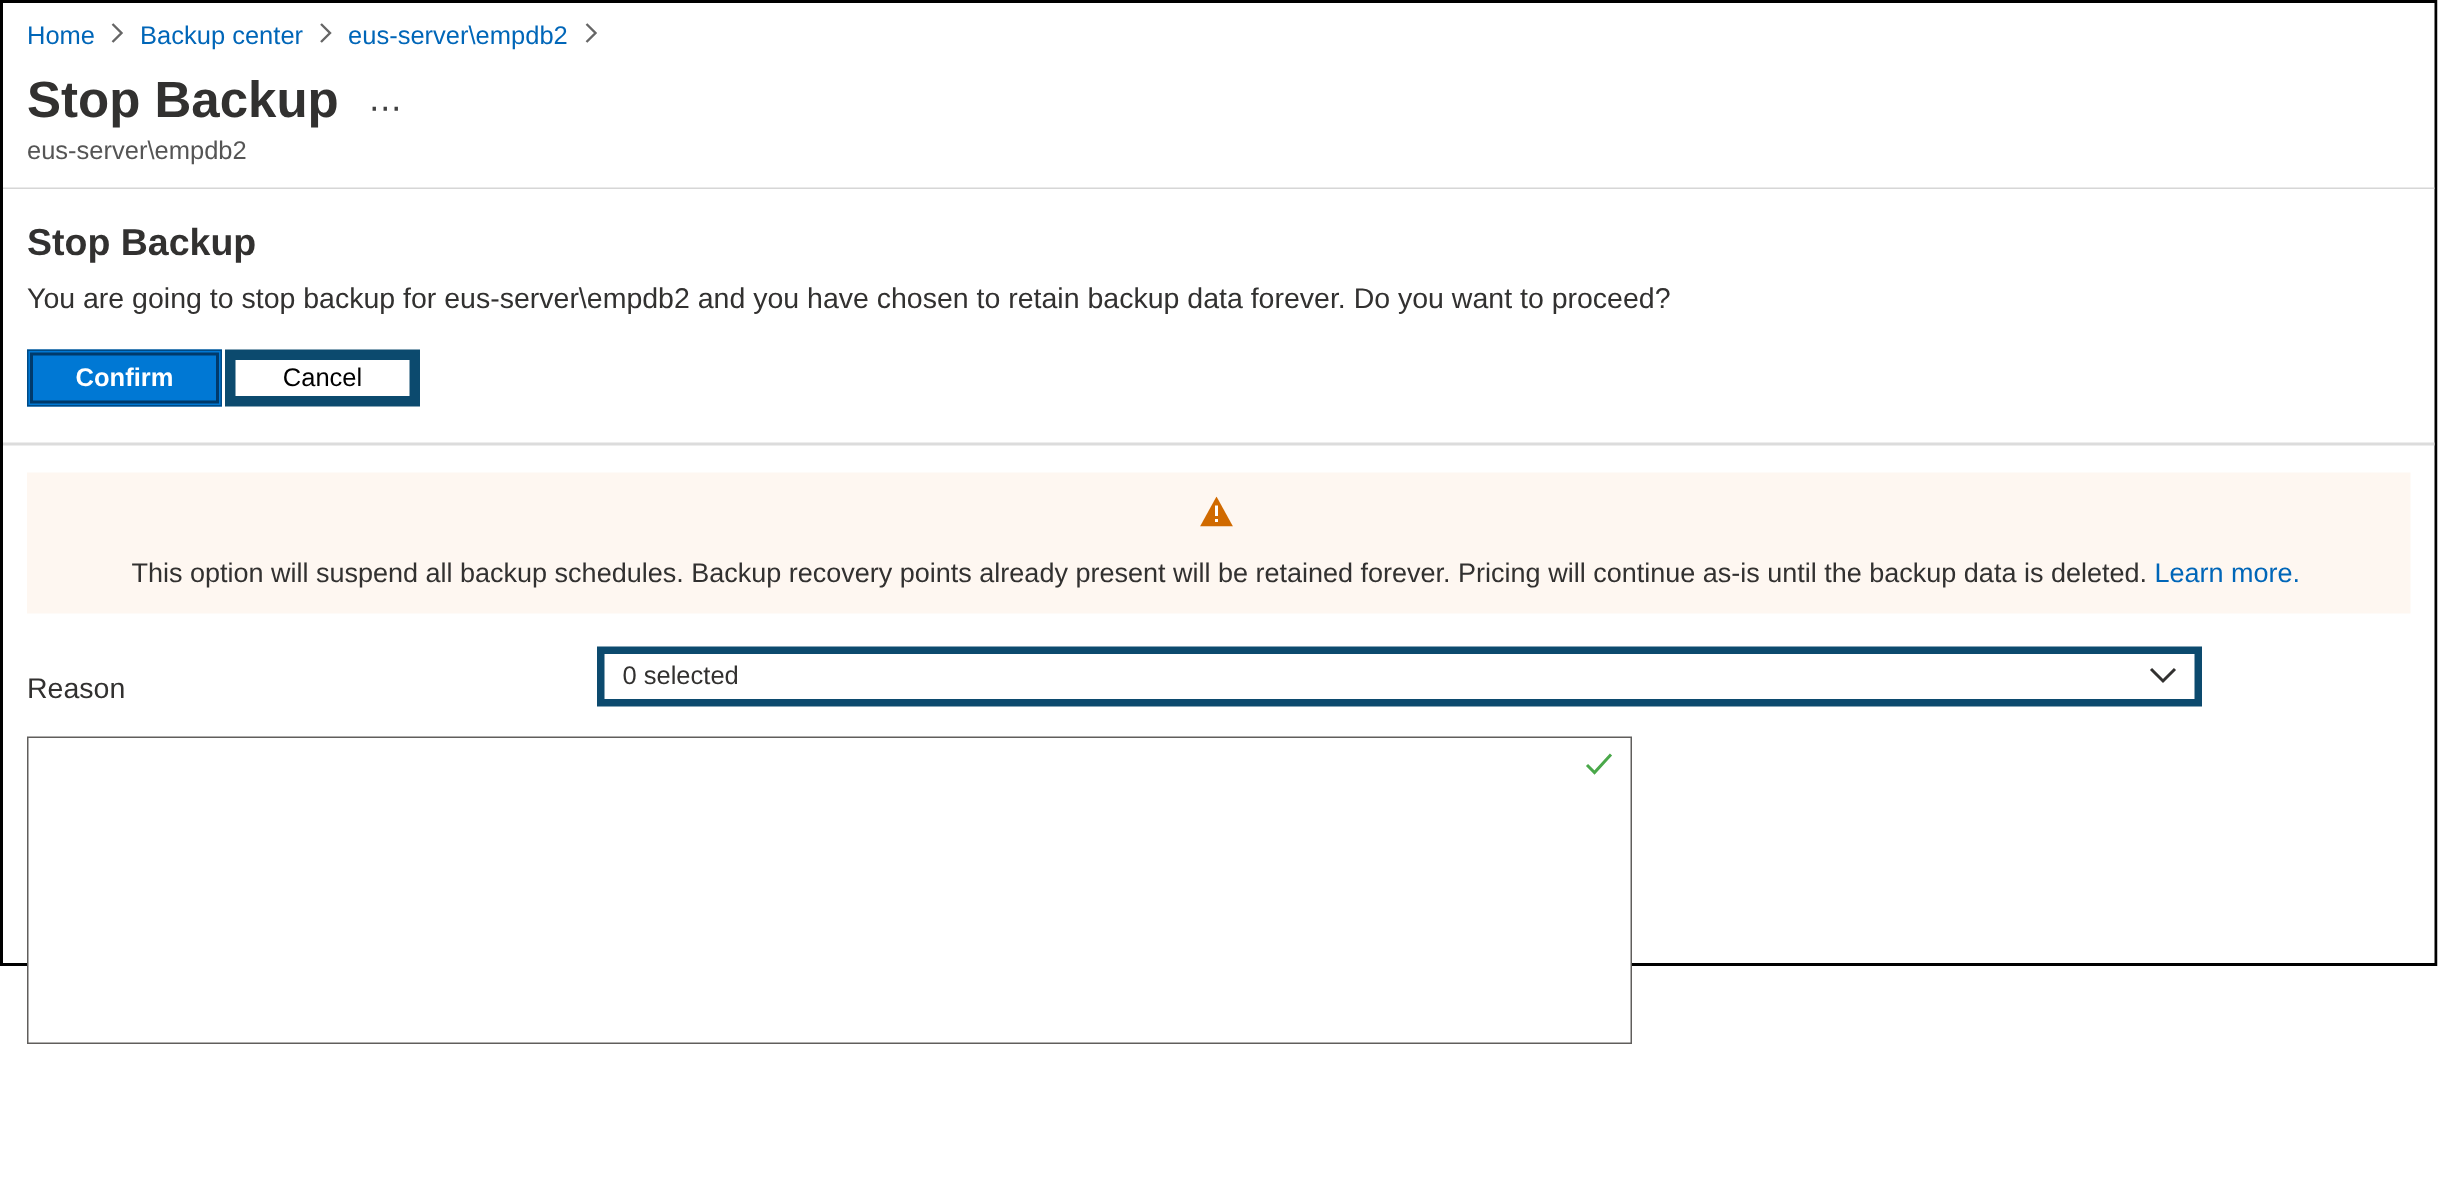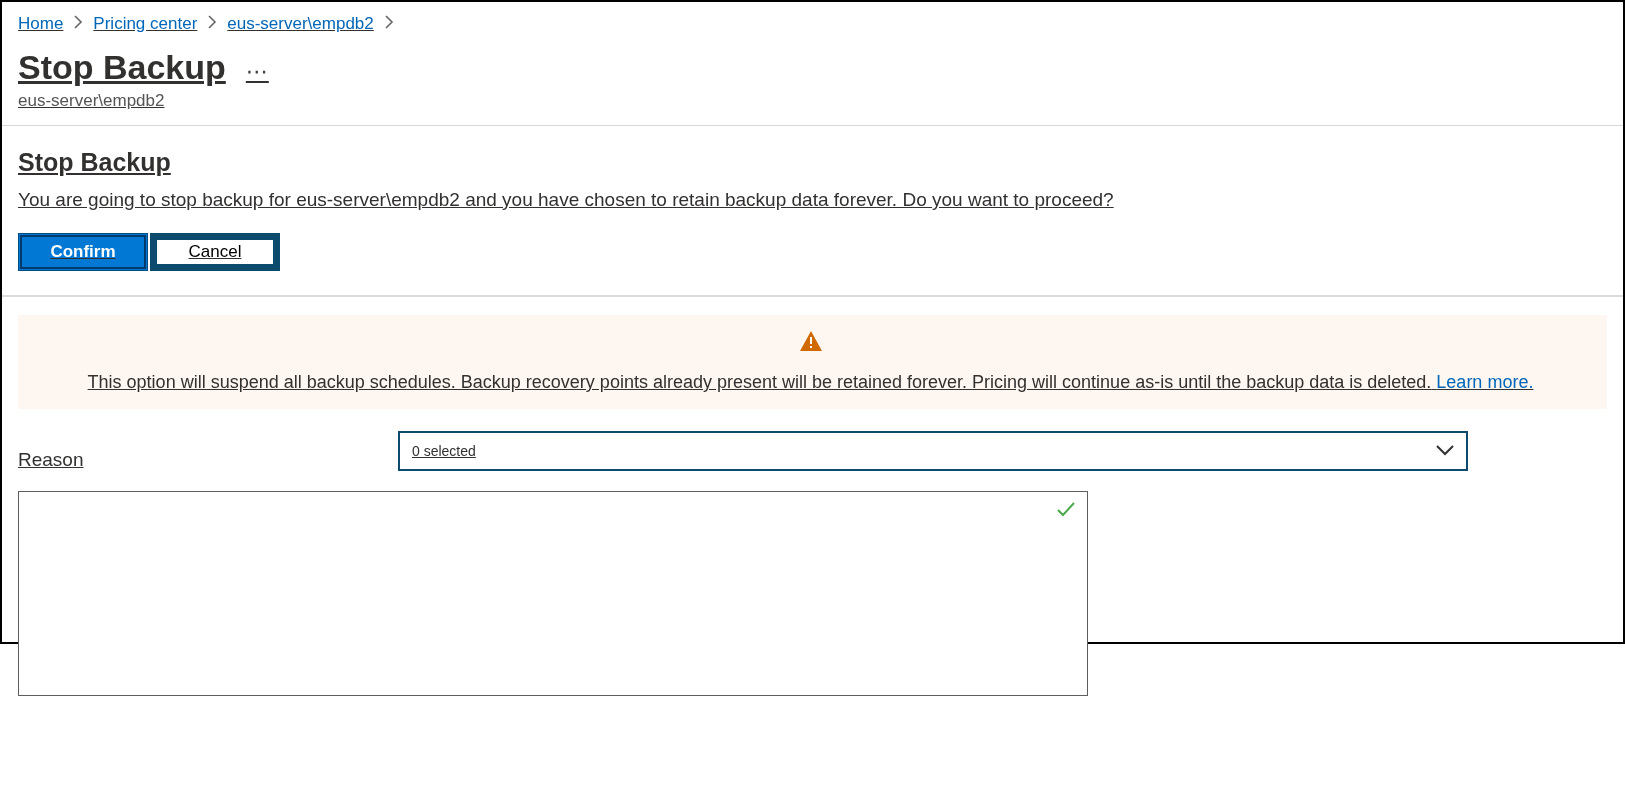--- a/index.html
+++ b/index.html
@@ -11,21 +11,20 @@
     color: #323130;
     background: #ffffff;
     width: 1625px;
     height: 792px;
   }
   .frame {
     border: 2px solid #000;
     width: 1625px;
     height: 644px;
     position: relative;
-    text-decoration: underline;
   }
   .breadcrumb {
     display: flex;
     align-items: center;
     gap: 10px;
     padding: 12px 16px 8px 16px;
     font-size: 17px;
   }
   .breadcrumb a {
     color: #0066b8;
@@ -129,23 +128,23 @@
     padding-top: 6px;
   }
   .form-control-wrap {
     flex: 1;
     position: relative;
     max-width: 1070px;
   }
   .select-box {
     width: 100%;
     height: 40px;
-    border: 2px solid #0c4a6e;
+    border: 5px solid #0c4a6e;
     background: #fff;
-    font-size: 14px;
+    font-size: 17px;
     padding: 0 40px 0 12px;
     display: flex;
     align-items: center;
     cursor: pointer;
     position: relative;
   }
   .select-chevron {
     position: absolute;
     right: 12px;
     top: 50%;
@@ -172,21 +171,21 @@
 
 <div class="frame">
 
   <nav class="breadcrumb">
     <a href="#">Home</a>
     <span class="chevron">
       <svg width="10" height="14" viewBox="0 0 10 14">
           <path d="M2 1 L8 7 L2 13" stroke="#666" stroke-width="1.6" fill="none"></path>
         </svg>
     </span>
-    <a href="#">Pricing center</a>
+    <a href="#">Backup center</a>
     <span class="chevron">
       <svg width="10" height="14" viewBox="0 0 10 14">
           <path d="M2 1 L8 7 L2 13" stroke="#666" stroke-width="1.6" fill="none"></path>
         </svg>
     </span>
     <a href="#">eus-server\empdb2</a>
     <span class="chevron">
       <svg width="10" height="14" viewBox="0 0 10 14">
           <path d="M2 1 L8 7 L2 13" stroke="#666" stroke-width="1.6" fill="none"></path>
         </svg>

